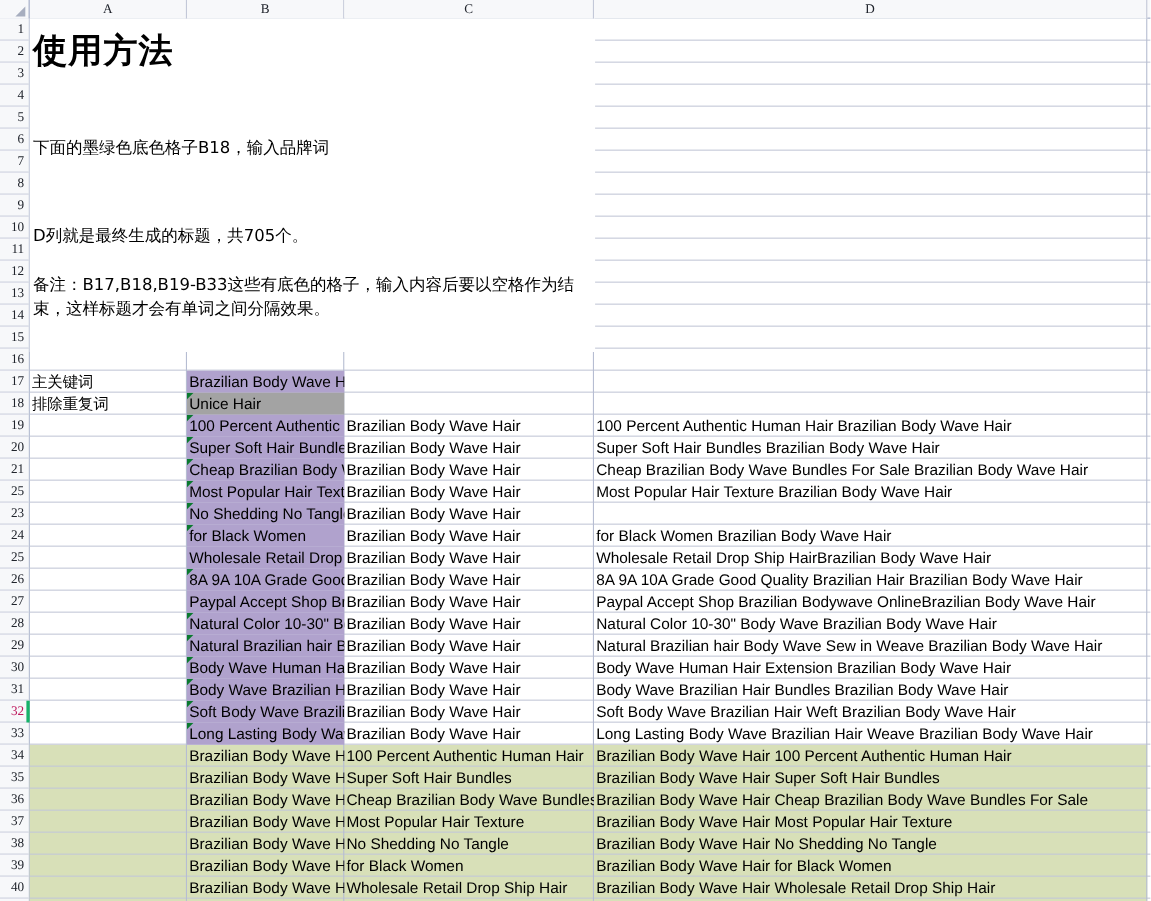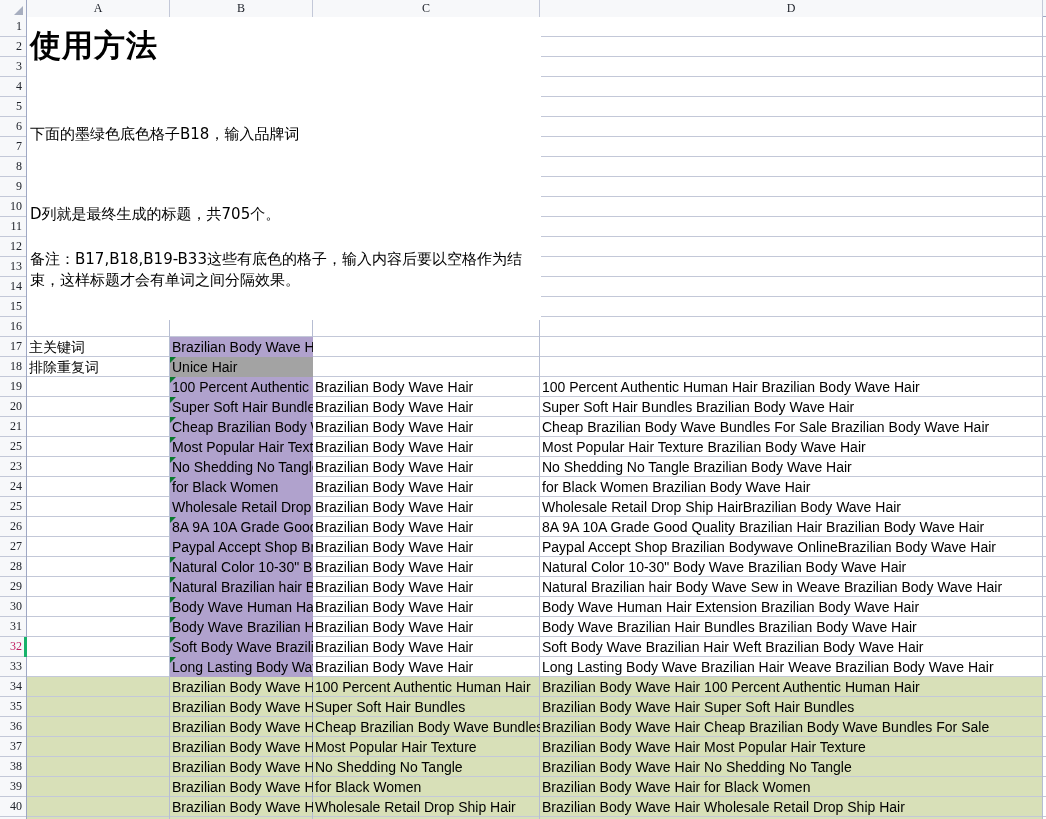--- a/index.html
+++ b/index.html
@@ -246,21 +246,20 @@
       <div class="cell" style="left: 286px; width: 227px; top: 380px;"><span>Brazilian Body Wave Hair</span></div>
       <div class="cell" style="left: 513px; width: 503px; top: 380px;"><span>Super Soft Hair Bundles Brazilian Body Wave Hair</span></div>
       <div class="cell purple" style="left: 143px; width: 143px; top: 400px;"><div class="comment-tri"></div><span>Cheap Brazilian Body Wave Bundles For Sale</span></div>
       <div class="cell" style="left: 286px; width: 227px; top: 400px;"><span>Brazilian Body Wave Hair</span></div>
       <div class="cell" style="left: 513px; width: 503px; top: 400px;"><span>Cheap Brazilian Body Wave Bundles For Sale Brazilian Body Wave Hair</span></div>
       <div class="cell purple" style="left: 143px; width: 143px; top: 420px;"><div class="comment-tri"></div><span>Most Popular Hair Texture</span></div>
       <div class="cell" style="left: 286px; width: 227px; top: 420px;"><span>Brazilian Body Wave Hair</span></div>
       <div class="cell" style="left: 513px; width: 503px; top: 420px;"><span>Most Popular Hair Texture Brazilian Body Wave Hair</span></div>
       <div class="cell purple" style="left: 143px; width: 143px; top: 440px;"><div class="comment-tri"></div><span>No Shedding No Tangle</span></div>
       <div class="cell" style="left: 286px; width: 227px; top: 440px;"><span>Brazilian Body Wave Hair</span></div>
-      <div class="cell" style="left: 513px; width: 503px; top: 440px;"><span>No Shedding No Tangle Brazilian Body Wave Hair</span></div>
       <div class="cell purple" style="left: 143px; width: 143px; top: 460px;"><div class="comment-tri"></div><span>for Black Women</span></div>
       <div class="cell" style="left: 286px; width: 227px; top: 460px;"><span>Brazilian Body Wave Hair</span></div>
       <div class="cell" style="left: 513px; width: 503px; top: 460px;"><span>for Black Women Brazilian Body Wave Hair</span></div>
       <div class="cell purple" style="left: 143px; width: 143px; top: 480px;"><span>Wholesale Retail Drop Ship Hair</span></div>
       <div class="cell" style="left: 286px; width: 227px; top: 480px;"><span>Brazilian Body Wave Hair</span></div>
       <div class="cell" style="left: 513px; width: 503px; top: 480px;"><span>Wholesale Retail Drop Ship HairBrazilian Body Wave Hair</span></div>
       <div class="cell purple" style="left: 143px; width: 143px; top: 500px;"><div class="comment-tri"></div><span>8A 9A 10A Grade Good Quality Brazilian Hair</span></div>
       <div class="cell" style="left: 286px; width: 227px; top: 500px;"><span>Brazilian Body Wave Hair</span></div>
       <div class="cell" style="left: 513px; width: 503px; top: 500px;"><span>8A 9A 10A Grade Good Quality Brazilian Hair Brazilian Body Wave Hair</span></div>
       <div class="cell purple" style="left: 143px; width: 143px; top: 520px;"><span>Paypal Accept Shop Brazilian Bodywave Online</span></div>

